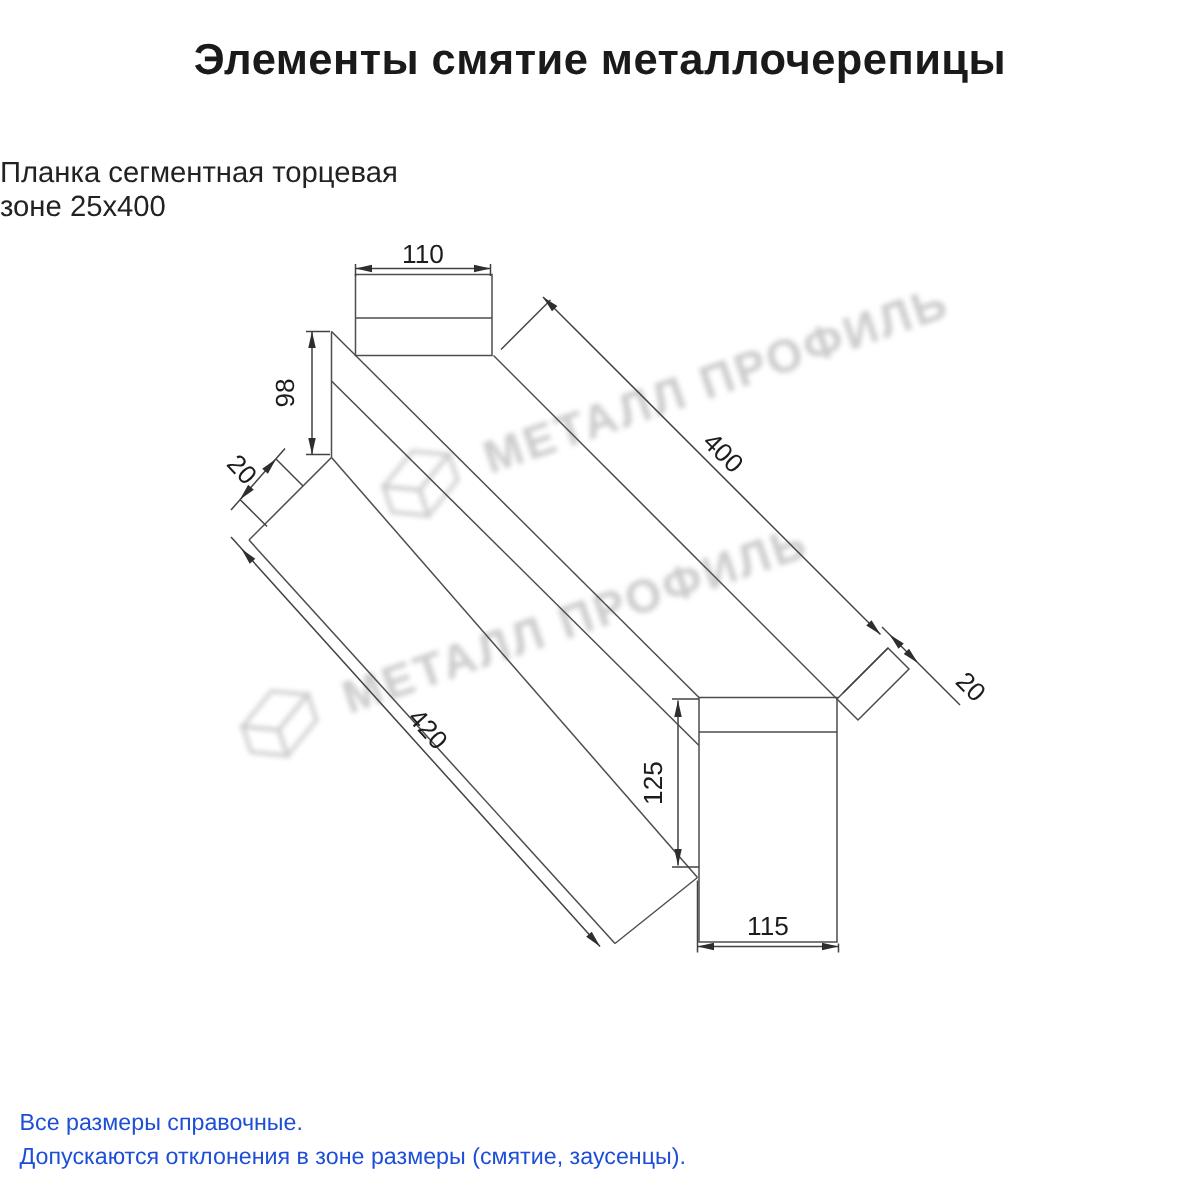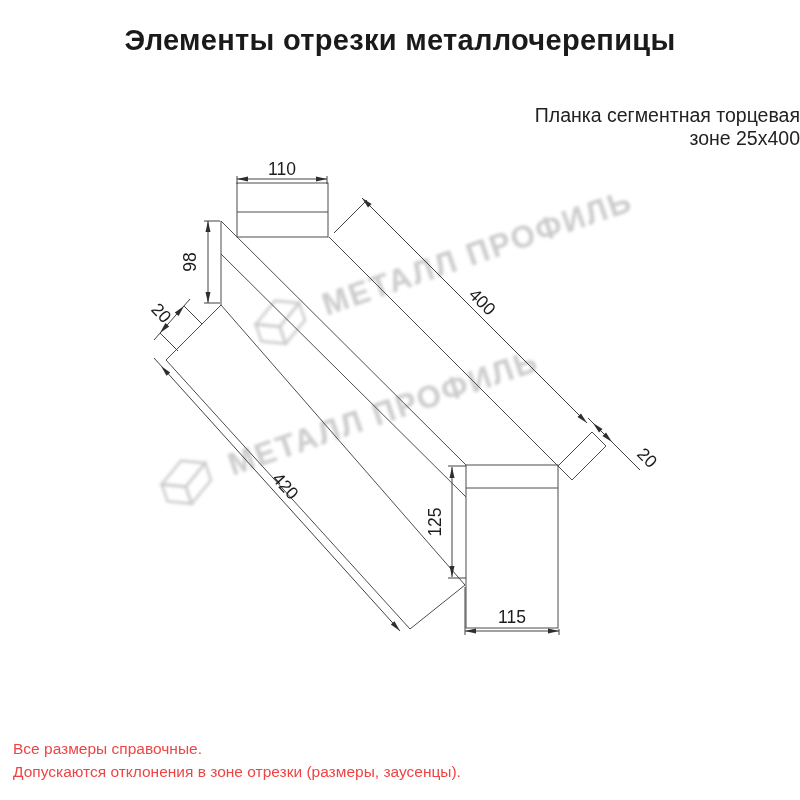--- a/index.html
+++ b/index.html
@@ -5,45 +5,45 @@
   html,body{margin:0;padding:0;}
   body{
     width:800px;height:800px;background:#ffffff;position:relative;
     font-family:"Liberation Sans", sans-serif;overflow:hidden;
   }
   .page-title{
     position:absolute;top:24px;left:0;width:800px;text-align:center;
     font-size:29px;font-weight:bold;color:#1a1a1a;letter-spacing:.3px;
   }
   .subtitle{
-    position:absolute;top:104px;left:0;width:800px;text-align:right;
+    position:absolute;top:104px;left:0;width:800px;text-align:left;
     font-size:19.5px;color:#222;line-height:23px;
   }
   .notes{
-    position:absolute;left:13px;top:738px;font-size:15.5px;color:#ef4444;line-height:22.5px;
+    position:absolute;left:13px;top:738px;font-size:15.5px;color:#1d4ed8;line-height:22.5px;
   }
   .watermark{
     position:absolute;display:flex;align-items:center;gap:10px;
     color:#c3c3c3;font-weight:bold;font-size:31px;letter-spacing:2px;
     filter:blur(1.6px);opacity:.85;white-space:nowrap;transform-origin:0 50%;
     pointer-events:none;z-index:1;
   }
   .wm1{left:152px;top:466px;transform:rotate(-19deg);}
   .wm2{left:246px;top:306px;transform:rotate(-19deg);}
   .wm-logo{flex:0 0 auto;}
   svg.drawing{position:absolute;left:0;top:0;z-index:2;}
   .ln{stroke:#4d4d4d;stroke-width:1;fill:none;}
   .dim{stroke:#424242;stroke-width:1;fill:none;}
   .arr{fill:#2e2e2e;stroke:none;}
   .dimtxt{font-size:17.5px;fill:#1c1c1c;font-family:"Liberation Sans",sans-serif;}
 </style>
 </head>
 <body>
 
-<div class="page-title">Элементы отрезки металлочерепицы</div>
+<div class="page-title">Элементы смятие металлочерепицы</div>
 
 <div class="subtitle">
   <div>Планка сегментная торцевая</div>
   <div>зоне 25х400</div>
 </div>
 
 <div class="watermark wm1">
   <svg class="wm-logo" width="72" height="54" viewBox="0 0 56 54">
     <polygon points="4,22 30,6 52,16 26,32" fill="none" stroke="currentColor" stroke-width="2.5"></polygon>
     <polygon points="4,22 26,32 26,50 4,40" fill="none" stroke="currentColor" stroke-width="2.5"></polygon>
@@ -148,14 +148,14 @@
     <line class="dim" x1="559" y1="629" x2="559" y2="635"></line>
     <line class="dim" x1="465" y1="631" x2="559" y2="631"></line>
     <polygon class="arr" points="465,631 476,628.5 476,633.5"></polygon>
     <polygon class="arr" points="559,631 548,628.5 548,633.5"></polygon>
     <text class="dimtxt" x="512" y="623" text-anchor="middle">115</text>
   </g>
 </svg>
 
 <div class="notes">
   <div>Все размеры справочные.</div>
-  <div>Допускаются отклонения в зоне отрезки (размеры, заусенцы).</div>
+  <div>Допускаются отклонения в зоне размеры (смятие, заусенцы).</div>
 </div>
 
 </body></html>

